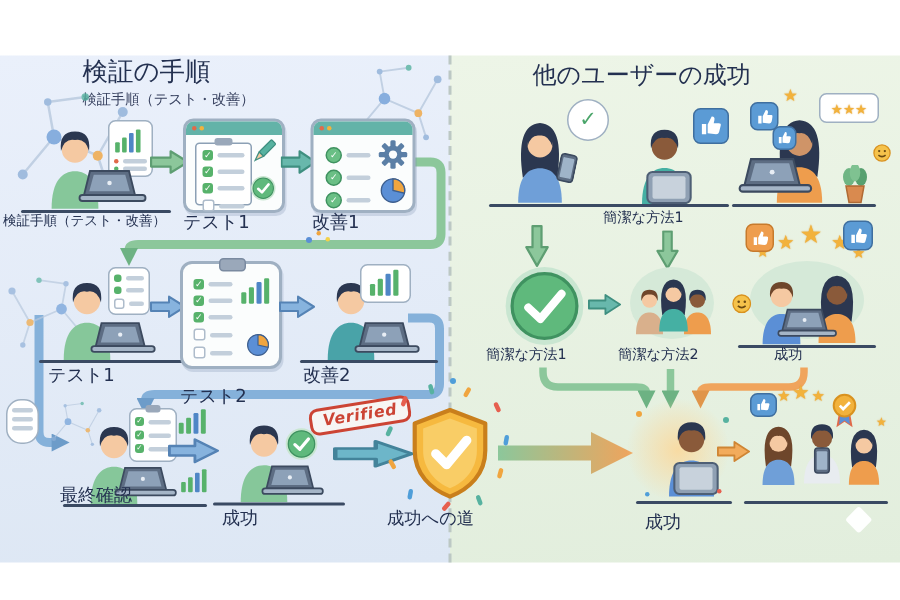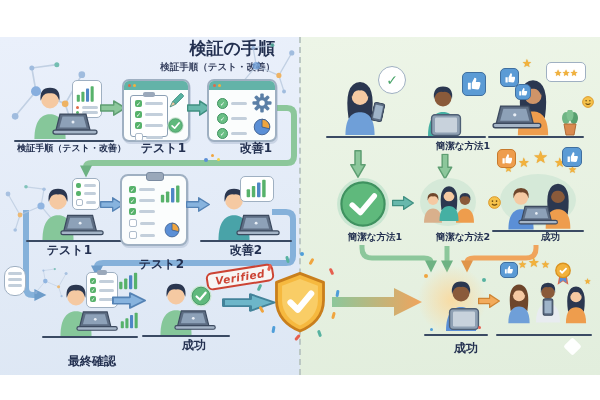--- a/index.html
+++ b/index.html
@@ -4,21 +4,21 @@
 <style>
   html,body{margin:0;padding:0;background:#fff}
   .canvas{position:relative;width:600px;height:400px;background:#ffffff;overflow:hidden;
           font-family:"DejaVu Sans",sans-serif;}
   .abs{position:absolute}
   .pl{position:absolute;left:0;top:37px;width:300px;height:338px;
       background:linear-gradient(175deg,#eaf0fb 0%,#dde7f4 100%)}
   .pr{position:absolute;left:300px;top:37px;width:300px;height:338px;
       background:linear-gradient(175deg,#edf5e7 0%,#e2eedd 100%)}
   .divider{position:absolute;left:299px;top:37px;height:338px;width:0;border-left:2px dashed #bcc8c4}
-  .lbl{position:absolute;font-weight:700;color:#233050;text-align:right;line-height:1.15}
+  .lbl{position:absolute;font-weight:400;color:#233050;text-align:left;line-height:1.15}
   .f17{font-size:17px}.f16{font-size:16px}.f11{font-size:12px}.f95{font-size:9.5px}.f9{font-size:9px}
   .fig{position:absolute}
   .desk{position:absolute;left:0;right:0;bottom:0;height:2.5px;background:#3a4a63;border-radius:2px}
   .card{position:absolute;background:#fbfdfd;border:2px solid #9fb0c2;border-radius:7px;
         box-shadow:1px 2px 0 rgba(120,140,170,.25)}
   .chead{position:absolute;left:0;top:0;right:0;height:9px;background:#63b3a8;
          border-radius:5px 5px 0 0;display:flex;align-items:center;gap:2px;padding-left:4px}
   .hdot{width:3px;height:3px;border-radius:50%}
   .crow{display:flex;align-items:center;gap:3px;margin:4px 4px 0}
   .csq{width:7px;height:7px;border-radius:2px;background:#57b26b;flex:none;color:#fff;
@@ -407,21 +407,21 @@
       <div class="crow" style="margin:3px 3px 0">
           <span class="csq" style="width:6px;height:6px;font-size:5px;line-height:6px">✓</span>
           <span class="cline"></span>
         </div>
       <div class="crow" style="margin:3px 3px 0">
           <span class="csq" style="width:6px;height:6px;font-size:5px;line-height:6px">✓</span>
           <span class="cline"></span>
         </div>
     </div>
   </div>
-  <div class="lbl f11" style="left:40px;top:355px;width:76px">最終確認</div>
+  <div class="lbl f11" style="left:40px;top:324px;width:76px">最終確認</div>
 
   <svg class="abs" style="left:118px;top:272px;width:22px;height:18px">
       <use href="#minibars"></use>
     </svg>
   <svg class="abs ab" style="left:112px;top:291px;width:34px;height:19px" viewBox="0 0 36 24" preserveAspectRatio="none">
       <use href="#barrow"></use>
     </svg>
   <svg class="abs" style="left:120px;top:312px;width:20px;height:17px">
       <use href="#minibars"></use>
     </svg>
@@ -454,21 +454,23 @@
   <span class="conf" style="left:332px;top:312px;width:3px;height:7px;background:#f0a53f;transform:rotate(15deg)"></span>
   <span class="conf" style="left:318px;top:330px;width:3px;height:7px;background:#57b2a0;transform:rotate(-20deg)"></span>
   <span class="conf" style="left:296px;top:334px;width:3px;height:7px;background:#e65f4f;transform:rotate(40deg)"></span>
   <span class="conf" style="left:272px;top:326px;width:3px;height:7px;background:#4f9ed9;transform:rotate(10deg)"></span>
   <span class="conf" style="left:260px;top:306px;width:3px;height:7px;background:#f0a53f;transform:rotate(-30deg)"></span>
   <span class="conf" style="left:258px;top:284px;width:3px;height:7px;background:#57b2a0;transform:rotate(25deg)"></span>
   <span class="dot" style="left:300px;top:252px;width:4px;height:4px;background:#4f9ed9"></span>
   <svg class="abs" style="left:272px;top:271px;width:56px;height:63px">
       <use href="#shield"></use>
     </svg>
-
+  <div class="lbl" style="left:258px;top:339px;width:86px;font-size:11.5px">成功への道</div>
+
+  <div class="lbl f16" style="left:355px;top:41px;width:200px">他のユーザーの成功</div>
 
   <div class="fig" style="left:326px;top:74px;width:84px;height:64px">
     <svg class="sk-l hr-k sh-lblue" style="position:absolute;left:8px;top:2px;width:52px;height:60px">
         <use href="#bust-w"></use>
       </svg>
     <svg style="position:absolute;left:46px;top:28px;width:12px;height:20px;transform:rotate(12deg)">
         <use href="#phone"></use>
       </svg>
     <div class="desk"></div>
   </div>

